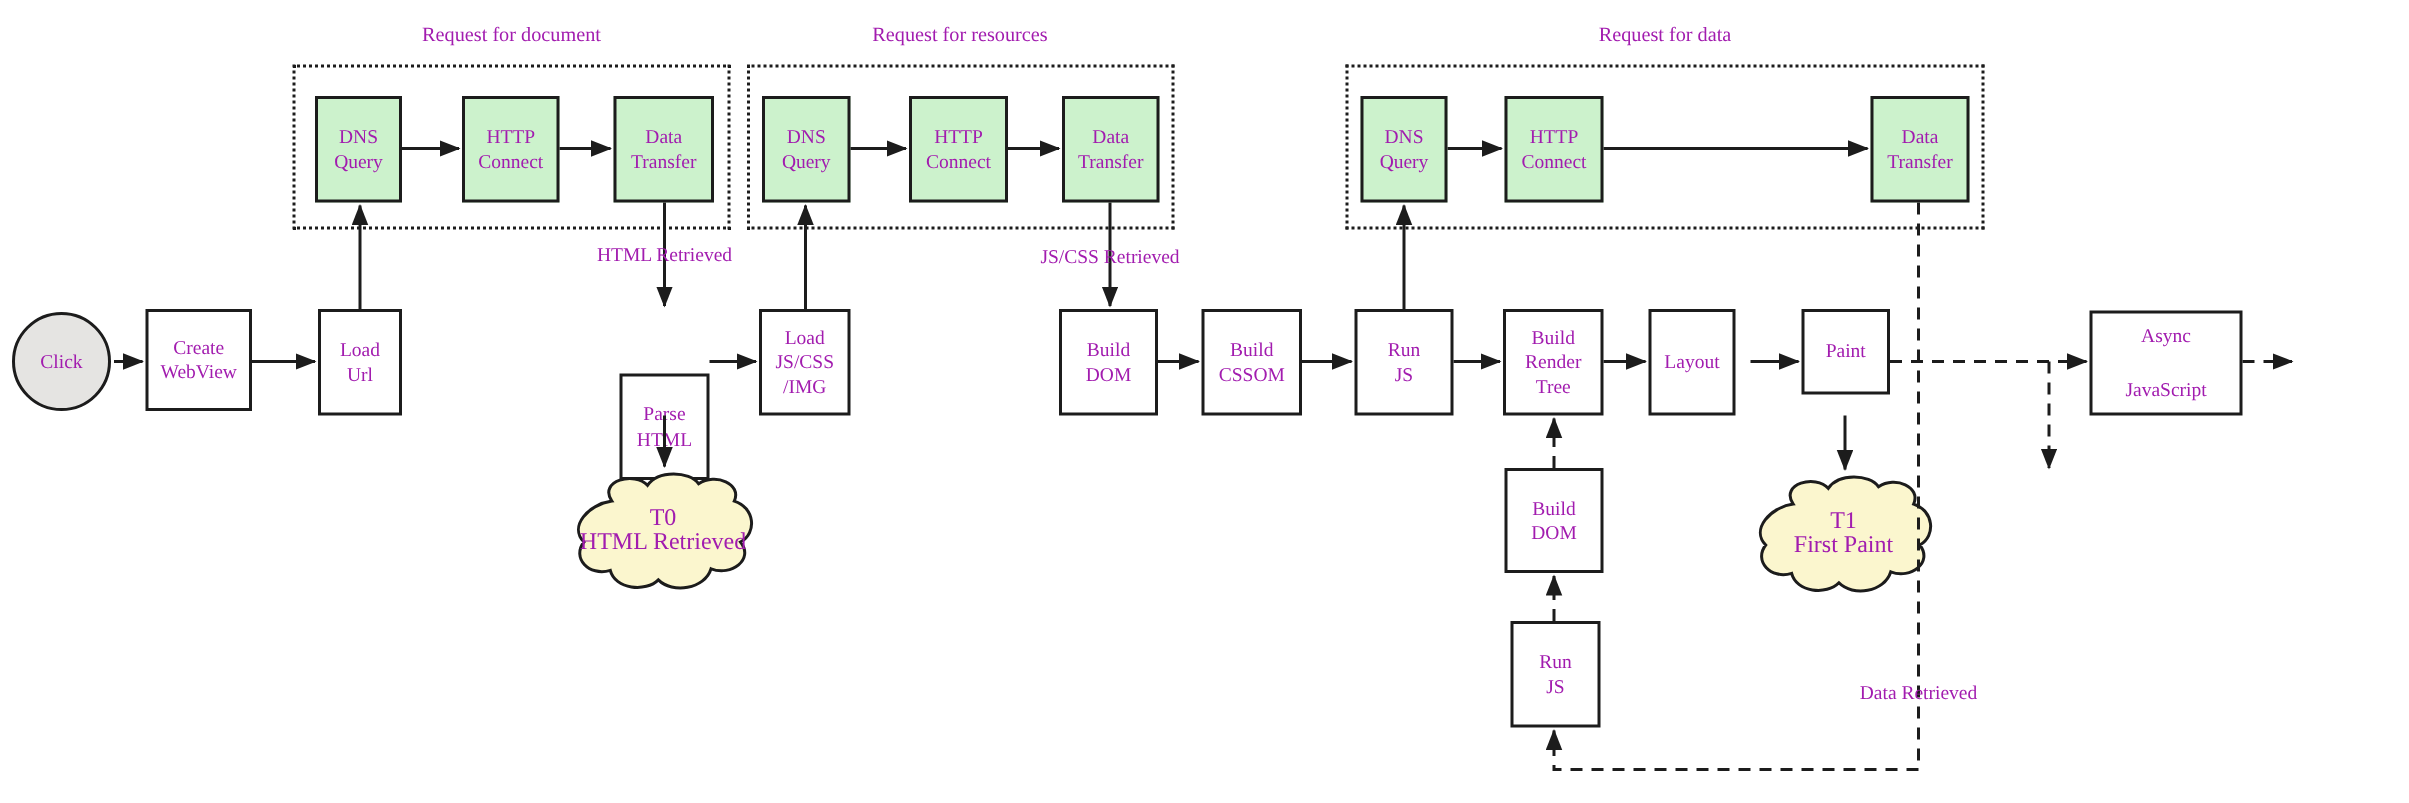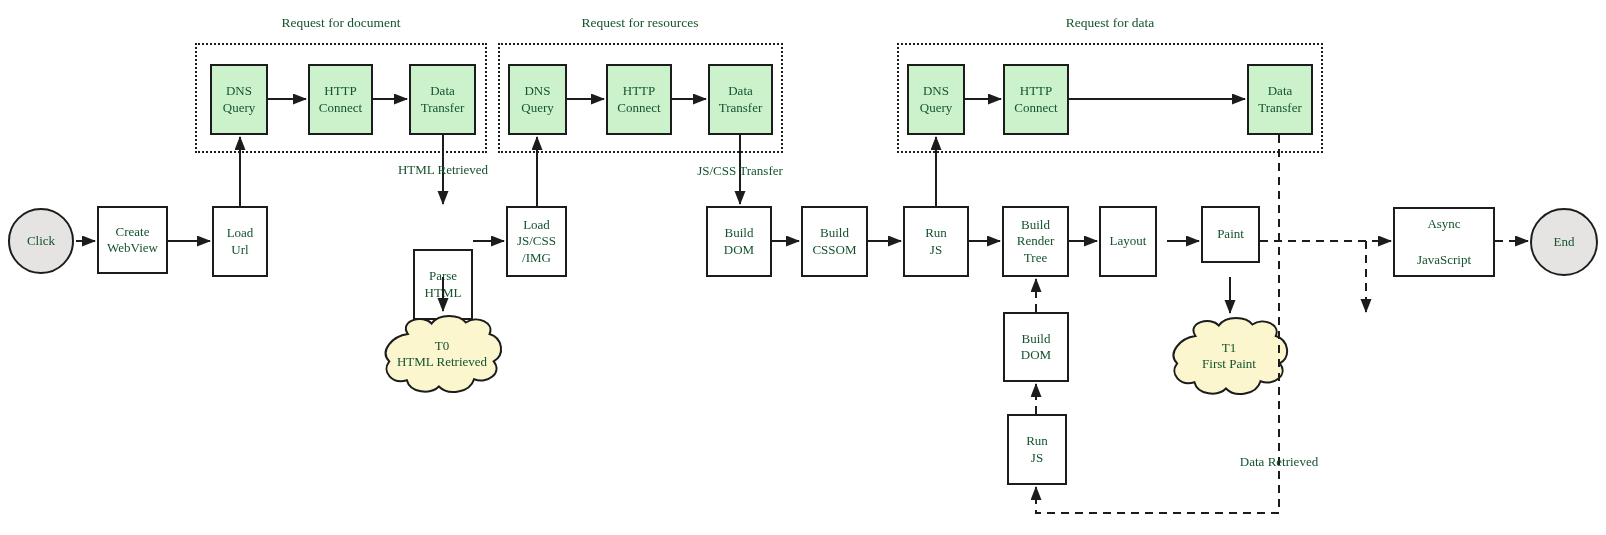--- a/index.html
+++ b/index.html
@@ -2,21 +2,21 @@
 <html><head>
 <meta charset="utf-8">
 <style>
   html, body { margin: 0; padding: 0; background: #ffffff; }
   #canvas {
     position: relative;
     width: 1606px;
     height: 535px;
     overflow: hidden;
     font-family: "Liberation Serif", serif;
-    color: #14532d;
+    color: #a21caf;
   }
   .group {
     position: absolute;
     border: 2px dotted #1c1c1c;
     box-sizing: border-box;
     background: transparent;
   }
   .group-title {
     position: absolute;
     transform: translate(-50%, -50%);
@@ -37,21 +37,21 @@
     line-height: 16.5px;
   }
   .node span { display: block; white-space: nowrap; }
   .node.green { background: #ccf2cc; }
   .node.circle { border-radius: 50%; background: #e5e4e2; border-width: 2.5px; }
   .cloud { position: absolute; }
   .cloud > svg { position: absolute; left: 0; top: 0; width: 100%; height: 100%; overflow: visible; }
   .cloud-label {
     position: absolute; left: 0; top: 0; right: 0; bottom: 0;
     display: flex; flex-direction: column; align-items: center; justify-content: center;
-    text-align: center; font-size: 13px; line-height: 16.5px;
+    text-align: center; font-size: 16px; line-height: 16.5px;
   }
   .cloud-label span { display: block; white-space: nowrap; }
   #edges {
     position: absolute; left: 0; top: 0;
     pointer-events: none;
   }
   path.edge { fill: none; stroke: #1c1c1c; stroke-width: 2; }
   path.edge.dashed { stroke-dasharray: 8 6; }
   .edge-label {
     position: absolute;
@@ -146,23 +146,20 @@
     </div>
     <div class="node" style="left: 1099px; top: 206px; width: 58px; height: 71px;">
       <span>Layout</span>
     </div>
     <div class="node" style="left: 1201px; top: 206px; width: 59px; height: 57px;">
       <span>Paint</span>
     </div>
     <div class="node" style="left: 1393px; top: 207px; width: 102px; height: 70px; gap: 20px;">
       <span>Async</span>
       <span>JavaScript</span>
-    </div>
-    <div class="node circle" style="left: 1530px; top: 208px; width: 68px; height: 68px;">
-      <span>End</span>
     </div>
     <div class="cloud" style="left: 380px; top: 312px; width: 124px; height: 84px;">
       <svg viewBox="0 0 120 80" preserveAspectRatio="none">
         <path d="M 27 21 C 18 8 42 2 50 11 C 57 1 77 2 83 10 C 94 3 111 10 106 21 C 119 25 121 41 110 47 C 119 58 104 69 91 64 C 87 77 66 80 57 71 C 49 79 29 77 26 65 C 12 69 1 57 9 47 C -1 37 12 23 27 21 Z" fill="#fbf6ce" stroke="#1c1c1c" stroke-width="2" vector-effect="non-scaling-stroke"></path>
       </svg>
       <div class="cloud-label">
         <span>T0</span>
         <span>HTML Retrieved</span>
       </div>
     </div>
@@ -211,15 +208,15 @@
       <path class="edge" d="M 1167 241 L 1199 241" marker-end="url(#arrowhead)"></path>
       <path class="edge" d="M 1230 277 L 1230 313" marker-end="url(#arrowhead)"></path>
       <path class="edge dashed" d="M 1260 241 L 1391 241" marker-end="url(#arrowhead)"></path>
       <path class="edge dashed" d="M 1366 241 L 1366 312" marker-end="url(#arrowhead)"></path>
       <path class="edge dashed" d="M 1495 241 L 1528 241" marker-end="url(#arrowhead)"></path>
       <path class="edge dashed" d="M 1279 135 L 1279 513 L 1036 513 L 1036 487" marker-end="url(#arrowhead)"></path>
       <path class="edge dashed" d="M 1036 414 L 1036 384" marker-end="url(#arrowhead)"></path>
       <path class="edge dashed" d="M 1036 312 L 1036 279" marker-end="url(#arrowhead)"></path>
     </svg>
     <div class="edge-label" style="left: 443px; top: 170px;">HTML Retrieved</div>
-    <div class="edge-label" style="left: 740px; top: 171px;">JS/CSS Transfer</div>
+    <div class="edge-label" style="left: 740px; top: 171px;">JS/CSS Retrieved</div>
     <div class="edge-label" style="left: 1279px; top: 462px;">Data Retrieved</div>
   </div>
 
 </body></html>

